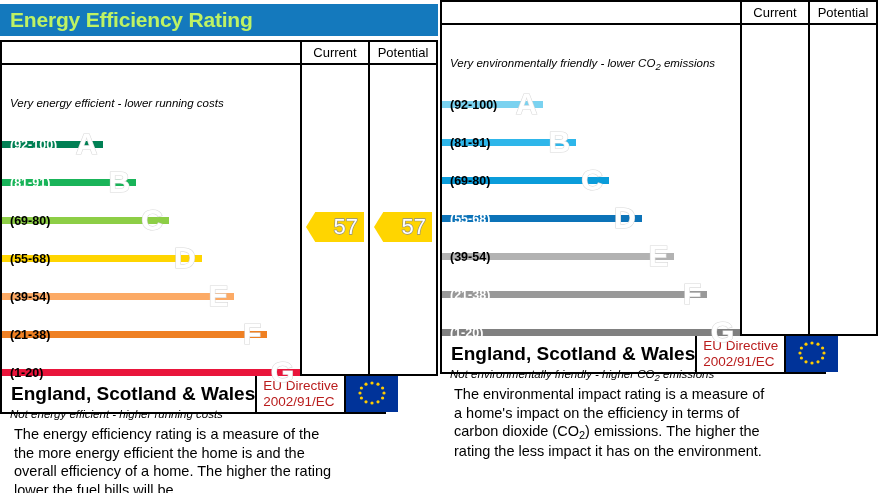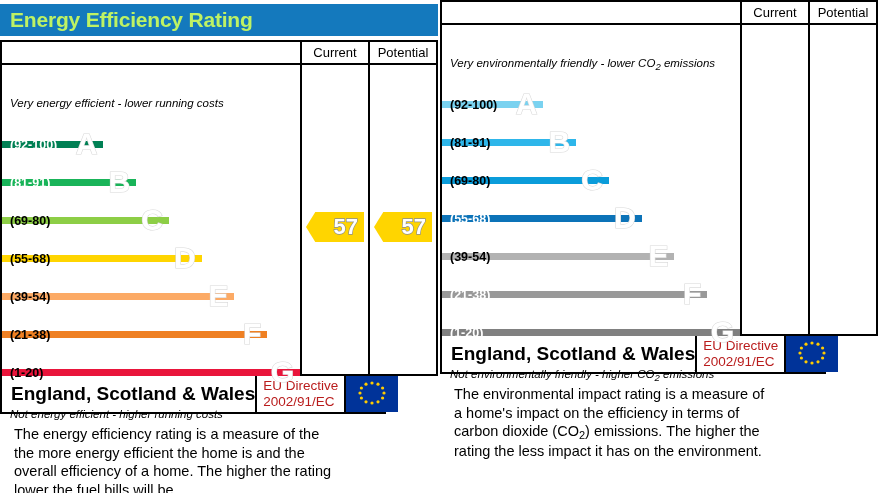--- a/index.html
+++ b/index.html
@@ -156,21 +156,21 @@
     height: 30px;
     display: flex;
     align-items: center;
     justify-content: flex-end;
     padding-right: 6px;
     box-sizing: border-box;
     clip-path: polygon(0% 50%, 16% 0%, 100% 0%, 100% 100%, 16% 100%);
   }
   .arrow-value {
     font-size: 22px;
-    font-weight: bold;
+    font-weight: normal;
     color: #ffffff;
     -webkit-text-stroke: 1.3px #8c8c8c;
     paint-order: stroke fill;
     line-height: 1;
   }
 
   
   .footer {
     display: flex;
     align-items: stretch;

